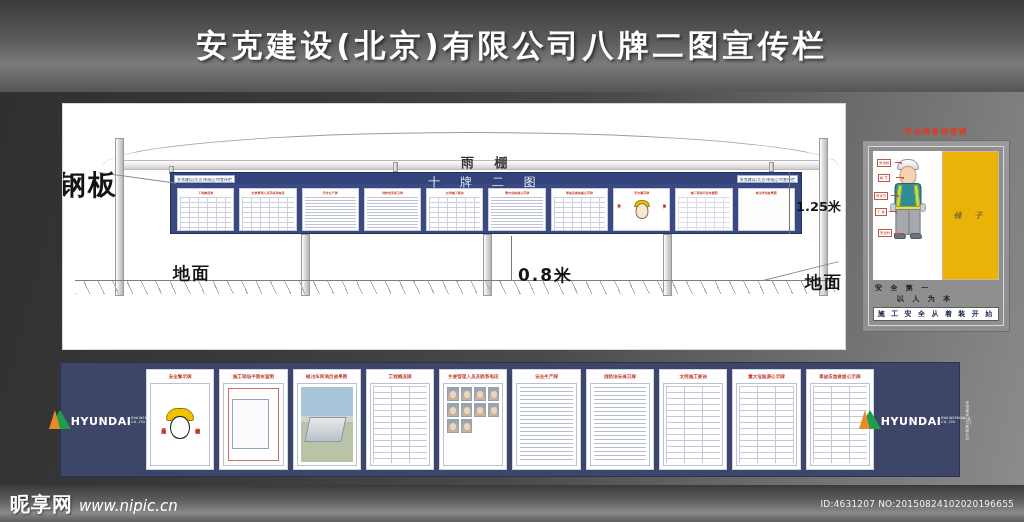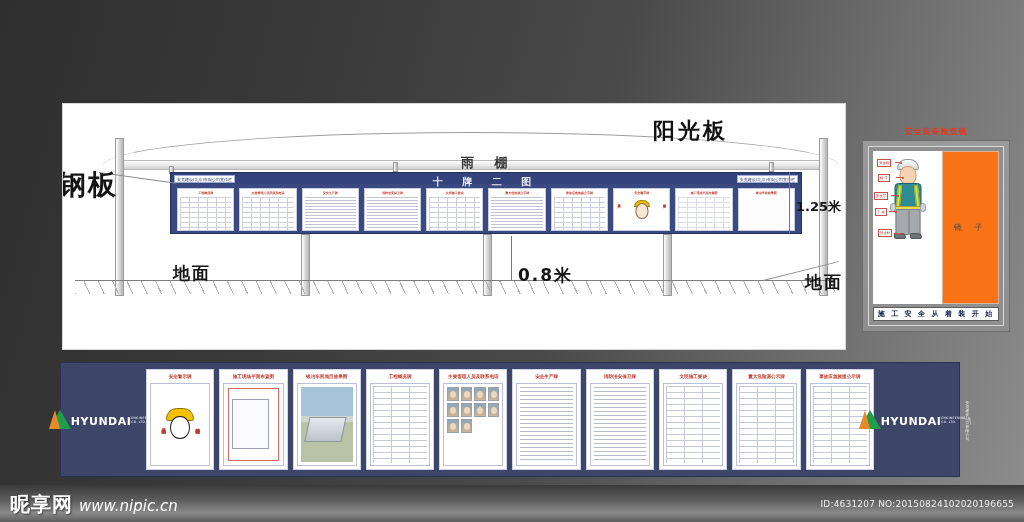--- a/index.html
+++ b/index.html
@@ -90,21 +90,21 @@
     position: absolute; left: 0; top: 0; width: 100%; height: 11px;
     background: #33427a;
     display: flex; align-items: center; justify-content: space-between;
     padding: 0 3px;
   }
   .board-head-tag {
     height: 8px; background: #ffffff; border: 1px solid #9fb0d8;
     font-size: 4px; color: #2b3a6c; line-height: 8px; padding: 0 2px; white-space: nowrap;
   }
   .board-center-txt {
-    color: #e9ecf6; font-size: 10px; letter-spacing: 8px; font-weight: bold; margin-top: 7px;
+    color: #e9ecf6; font-size: 12px; letter-spacing: 8px; font-weight: normal; margin-top: 7px;
   }
   .board-body {
     position: absolute; left: 0; top: 11px; width: 100%; height: 51px;
     display: flex; align-items: center; gap: 5px; padding: 0 6px;
   }
   .mini-sheet {
     flex: 1 1 0; height: 43px; background: #ffffff;
     border: 1px solid #c7cde2; padding: 2px; position: relative; overflow: hidden;
   }
   .mini-title {
@@ -160,23 +160,23 @@
     display: flex; flex-direction: column;
     padding: 4px;
   }
   .mirror-stage {
     display: flex; flex: 1 1 auto; background: #8f8f8f; gap: 0;
   }
   .worker-box {
     width: 55%; background: #ffffff; position: relative; overflow: hidden;
   }
   .mirror-glass {
-    width: 45%; background: #f97316; border: 1px solid #d7b49b;
+    width: 45%; background: #eab308; border: 1px solid #d7b49b;
     display: flex; align-items: center; justify-content: center;
-    font-size: 8px; color: #4a4a4a; letter-spacing: 5px;
+    font-size: 8px; color: #4a4a4a; letter-spacing: 5px; font-style: italic;
   }
   .wk-tag {
     position: absolute; font-size: 3.4px; color: #b02a1c;
     background: #fff; border: 1px solid #c0564a; padding: 0 1px; line-height: 6px;
     white-space: nowrap;
   }
   .wk-dot { position: absolute; width: 2px; height: 2px; border-radius: 50%; background: #d63a22; }
   .wk-line { position: absolute; border-top: 1px solid #c0564a; }
   .wk-helmet {
     position: absolute; left: 50%; top: 8px; transform: translateX(-50%);
@@ -314,20 +314,23 @@
   .wm-url { color: #ffffff; font-size: 15px; font-style: italic; margin-top: 8px; }
   .wm-id {
     color: #f0f0f0; font-size: 9px; letter-spacing: .2px; white-space: nowrap;
   }
 </style>
 </head>
 <body>
 
 <div id="root">
 
+  <div class="title-band">
+    <div class="title-text">安克建设(北京)有限公司八牌二图宣传栏</div>
+  </div>
 
   <div class="elevation">
 
     <div class="canopy-arc"></div>
     <div class="canopy"></div>
 
     <div class="elev-label lab-yugang">雨  棚</div>
 
     <div class="post" style="left:52px;  top:34px; height:158px;"></div>
     <div class="post" style="left:238px; top:130px; height:62px;"></div>
@@ -403,21 +406,20 @@
     <div class="dimline" style="left:726px; top:68px; height:62px;"></div>
     <div class="dimline" style="left:448px; top:132px; height:44px;"></div>
 
     <div class="elev-label lab-gangban">钢板</div>
     <div class="elev-label lab-diman-l">地面</div>
     <div class="elev-label lab-08">0.8米</div>
     <div class="elev-label lab-125">1.25米</div>
     <div class="elev-label lab-diman-r">地面</div>
   </div>
 
-  <div class="lab-out lab-yangguang">阳光板</div>
 
   <div class="mirror-panel">
     <div class="mirror-title">安全装备检查镜</div>
     <div class="mirror-inner">
       <div class="mirror-stage">
         <div class="worker-box">
           <div class="wk-helmet"></div>
           <div class="wk-head"></div>
           <div class="wk-body"></div>
           <div class="wk-vest-l"></div>
@@ -443,20 +445,24 @@
           <div class="wk-dot" style="left:27px; top:82px;"></div>
 
           <div class="wk-line" style="left:22px; top:11px; width:6px;"></div>
           <div class="wk-line" style="left:23px; top:26px; width:7px;"></div>
           <div class="wk-line" style="left:18px; top:44px; width:7px;"></div>
           <div class="wk-line" style="left:16px; top:60px; width:7px;"></div>
           <div class="wk-line" style="left:21px; top:82px; width:7px;"></div>
         </div>
         <div class="mirror-glass">镜  子</div>
       </div>
+      <div class="mirror-slogans">
+        <div class="slogan1">安 全 第 一</div>
+        <div class="slogan2">以 人 为 本</div>
+      </div>
       <div class="mirror-footer">施 工 安 全 从 着 装 开 始</div>
     </div>
   </div>
 
   <div class="strip">
     <div class="brand-cell">
       <div class="tri"></div>
       <div class="brand-name">HYUNDAI</div>
       <div class="brand-sub">ENGINEERING CO.,LTD.</div>
       <div class="brand-cn">安克建设(北京)有限公司</div>

